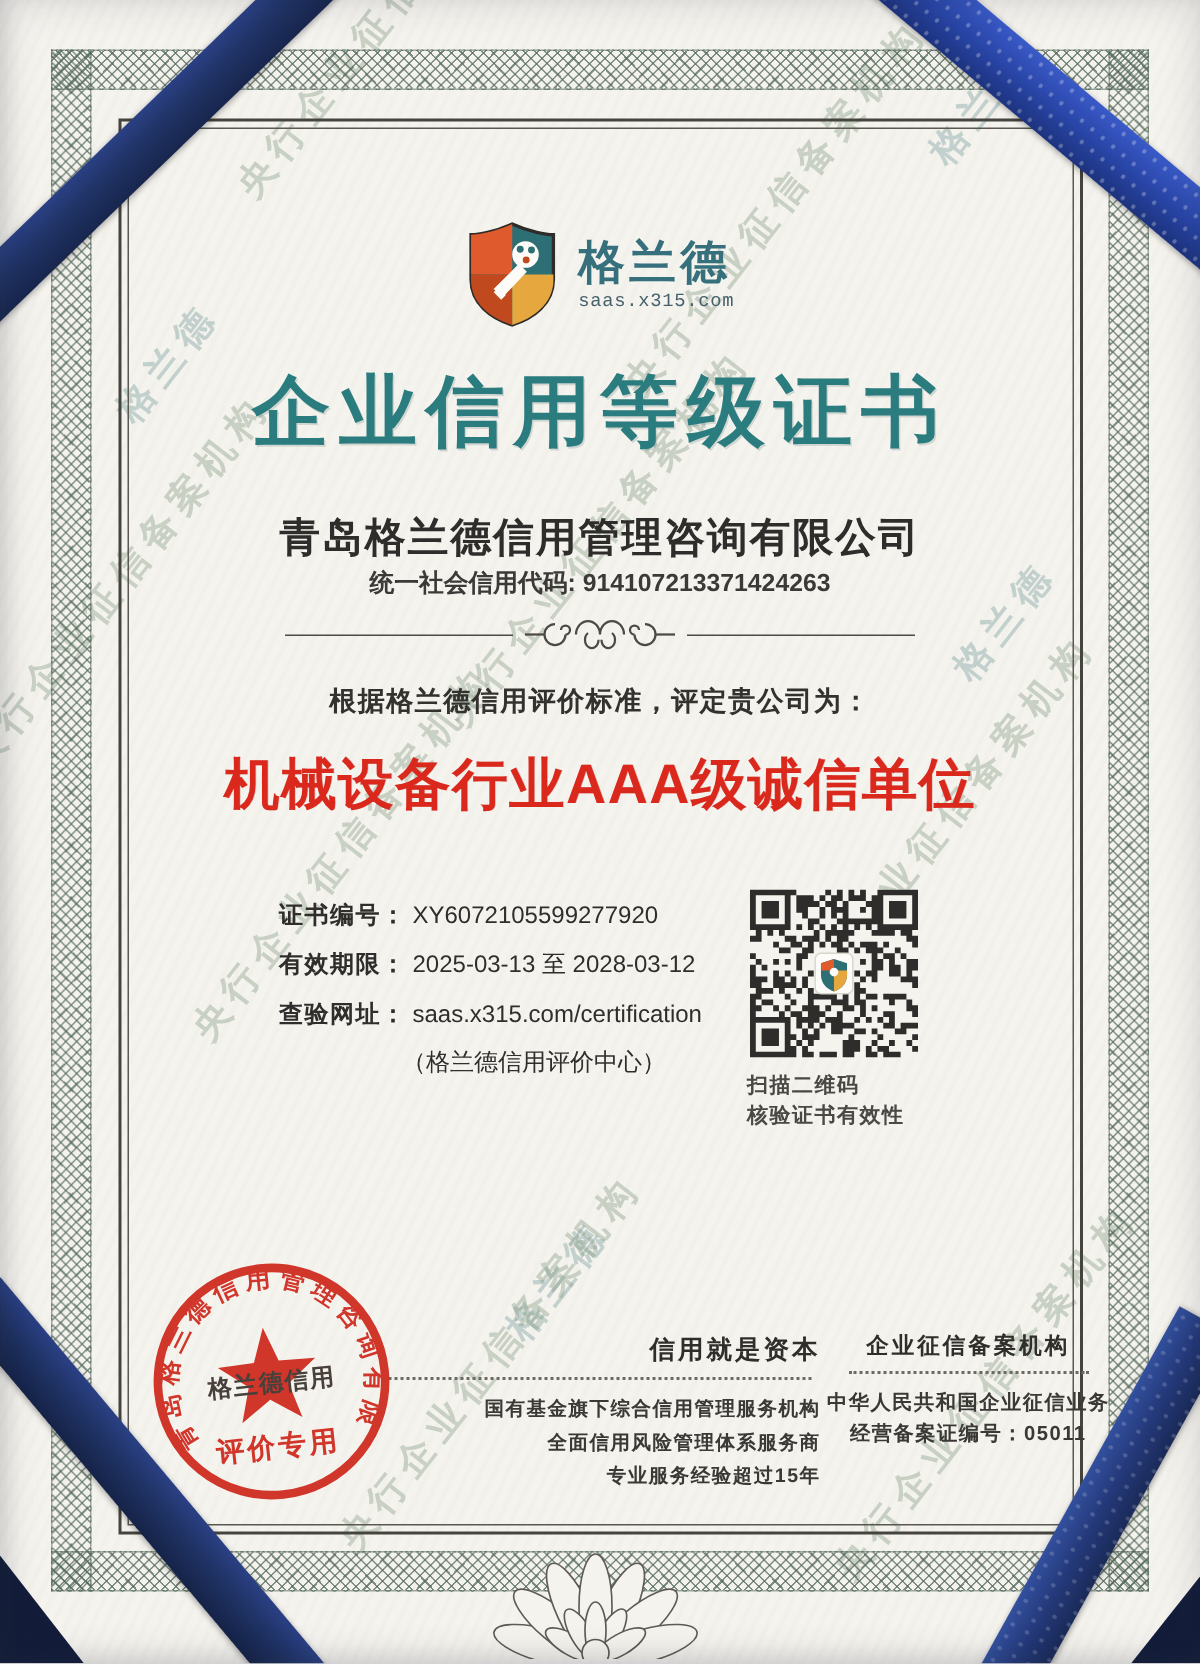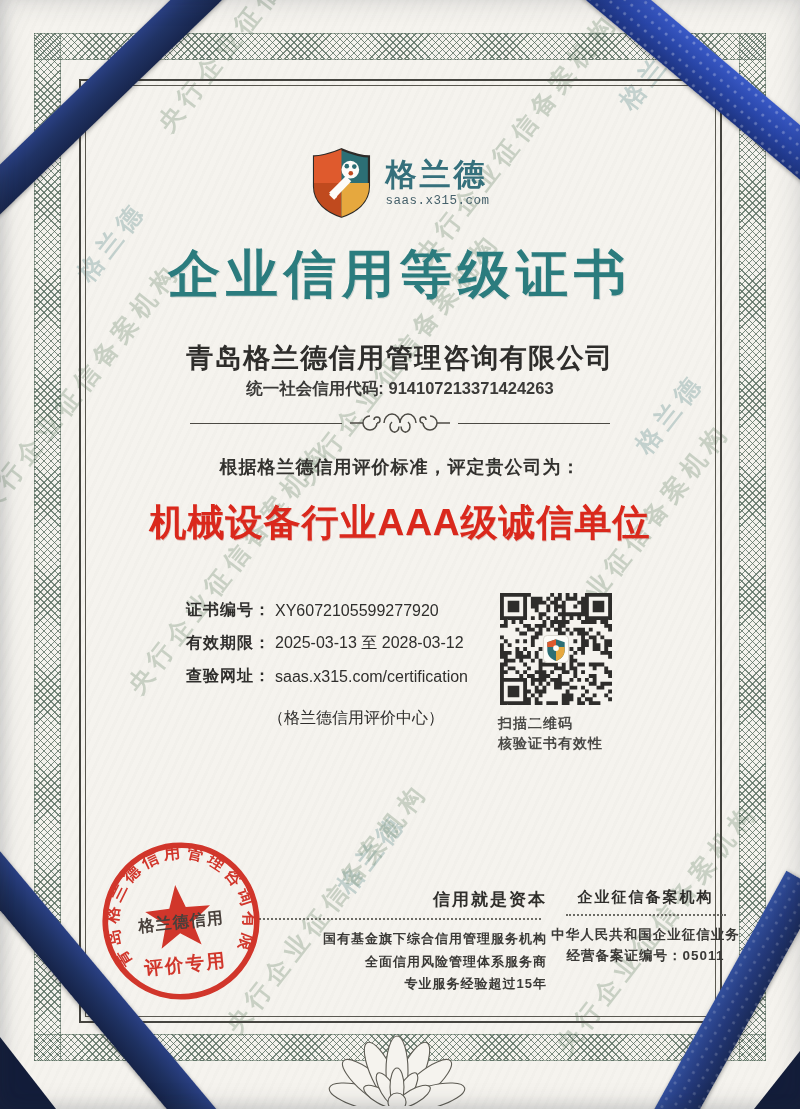--- a/index.html
+++ b/index.html
@@ -67,21 +67,21 @@
   .credit-code{top:378px;font-size:16.5px;color:#3b3a38;font-weight:bold;white-space:nowrap;}
   .divider{top:408px;display:flex;align-items:center;gap:8px;}
   .divider .line{width:152px;height:0;border-top:1.6px solid #4c4a44;}
   .statement{top:455px;font-size:18px;color:#33322f;font-weight:bold;letter-spacing:1px;white-space:nowrap;}
   .rating{top:498px;font-size:37px;font-weight:bold;color:#da281c;letter-spacing:1px;white-space:nowrap;
     text-shadow:.5px .5px 0 rgba(150,20,10,.25);}
   .details{left:186px;top:594px;font-size:16px;color:#2f2e2c;}
   .details .row{height:33px;display:flex;align-items:center;}
   .details .lbl{font-weight:bold;letter-spacing:1px;}
   .details .val{margin-left:4px;}
-  .details .row.sub{padding-left:78px;height:30px;margin-top:10px;}
+  .details .row.sub{padding-left:78px;height:30px;}
   .qr-wrap{left:498px;top:593px;width:116px;}
   .qr-svg{width:112px;height:112px;display:block;margin:0 auto;}
   .qr-cap{font-size:14px;color:#4a4946;font-weight:bold;line-height:20px;margin-top:8px;letter-spacing:1px;}
   
   .stamp{left:98px;top:838px;width:166px;height:166px;transform:rotate(-6deg);opacity:.93;}
   
   .foot-center{left:252px;top:888px;width:295px;text-align:right;}
   .foot-right{left:548px;top:888px;width:195px;text-align:center;}
   .foot-title{font-size:17px;font-weight:bold;color:#2f2e2b;letter-spacing:2px;}
   .foot-title.sm{font-size:15px;}

